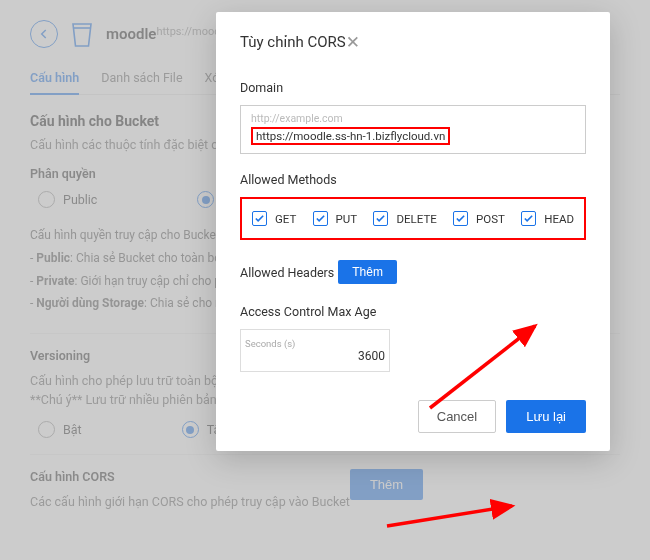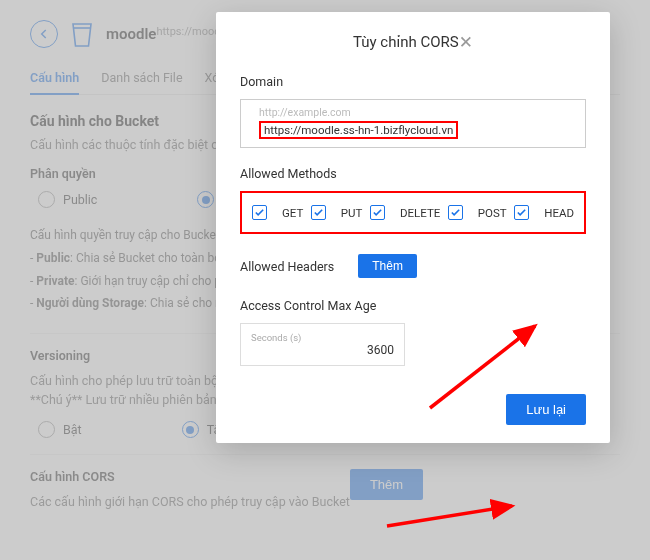--- a/index.html
+++ b/index.html
@@ -30,34 +30,34 @@
 hr { border: none; border-top: 1px solid #eee; margin: 14px 0; }
 .btn-primary { background: #1a73e8; color: #fff; border: none; padding: 8px 20px; font-size: 13px; border-radius: 2px; cursor: pointer; }
 .btn-secondary { background: #fff; color: #555; border: 1px solid #ccc; padding: 8px 18px; font-size: 13px; border-radius: 2px; cursor: pointer; }
 .cors-row { display: flex; justify-content: flex-start; align-items: flex-start; }
 
 
 .overlay { position: absolute; inset: 0; background: rgba(180,180,180,0.68); }
 
 
 .modal { position: absolute; left: 216px; top: 12px; width: 394px; background: #fff; border-radius: 2px; box-shadow: 0 8px 32px rgba(0,0,0,0.18); padding: 20px 24px 18px; }
-.modal-header { display: flex; justify-content: center; align-items: center; margin-bottom: 22px; }
+.modal-header { display: flex; justify-content: flex-start; align-items: center; margin-bottom: 28px; }
 .modal-title { font-size: 15px; color: #333; font-weight: 400; }
 .close-x { font-size: 17px; color: #999; cursor: pointer; }
 .mlabel { font-size: 12.5px; color: #333; margin-bottom: 10px; font-weight: 400; }
-.domain-box { border: 1px solid #ccc; padding: 6px 18px 8px; margin-bottom: 18px; }
+.domain-box { border: 1px solid #ccc; padding: 6px 10px 8px; margin-bottom: 18px; }
 .domain-box .ph { font-size: 10.5px; color: #bbb; margin-bottom: 2px; }
 .domain-hl { border: 2px solid #f00; padding: 0 3px; font-size: 11.5px; color: #333; display: inline-block; }
 .methods-box { border: 2.5px solid #f00; padding: 12px 10px; display: flex; justify-content: space-between; margin-bottom: 20px; }
-.chk-item { display: flex; align-items: center; gap: 15px; font-size: 11.5px; color: #333; }
+.chk-item { display: flex; align-items: center; gap: 8px; font-size: 11.5px; color: #333; }
 .chk { width: 15px; height: 15px; border: 1.5px solid #1a73e8; border-radius: 2px; display: flex; align-items: center; justify-content: center; color: #1a73e8; }
 .chk svg { width: 11px; height: 11px; }
-.headers-row { display: flex; align-items: center; gap: 24px; margin-bottom: 20px; }
+.headers-row { display: flex; align-items: center; gap: 4px; margin-bottom: 20px; }
 .btn-small { background: #1a73e8; color: #fff; border: none; padding: 5px 14px; font-size: 12px; border-radius: 2px; cursor: pointer; }
-.maxage-box { border: 1px solid #ddd; padding: 8px 10px; margin-bottom: 28px; width: 165px; }
+.maxage-box { border: 1px solid #ddd; padding: 8px 4px; margin-bottom: 28px; width: 150px; }
 .maxage-box .s { font-size: 9.5px; color: #aaa; }
 .maxage-box .v { font-size: 12px; color: #333; text-align: right; }
 .modal-footer { display: flex; justify-content: flex-end; gap: 10px; }
 
 
 .arrow { position: absolute; pointer-events: none; }
 </style>
 </head>
 <body>
 
@@ -195,20 +195,21 @@
     <button class="btn-small">Thêm</button>
   </div>
 
   <div class="mlabel">Access Control Max Age</div>
   <div class="maxage-box">
     <div class="s">Seconds (s)</div>
     <div class="v">3600</div>
   </div>
 
   <div class="modal-footer">
+    <button class="btn-secondary">Cancel</button>
     <button class="btn-primary">Lưu lại</button>
   </div>
 </div>
 
 <svg class="arrow" style="left:420px;top:308px" width="140" height="110" viewBox="0 0 140 110">
   <defs>
       <marker id="ah1" markerWidth="8" markerHeight="8" refX="6" refY="3" orient="auto">
         <path d="M0 0 L7 3 L0 6 Z" fill="#f00"></path>
       </marker>
     </defs>

